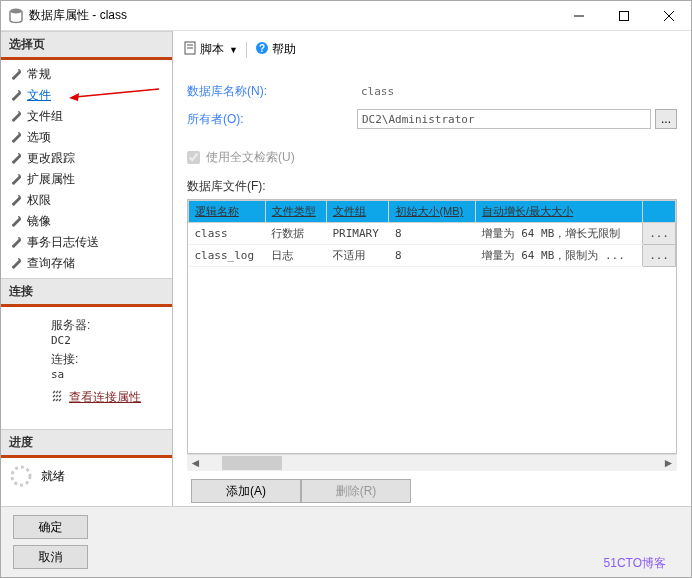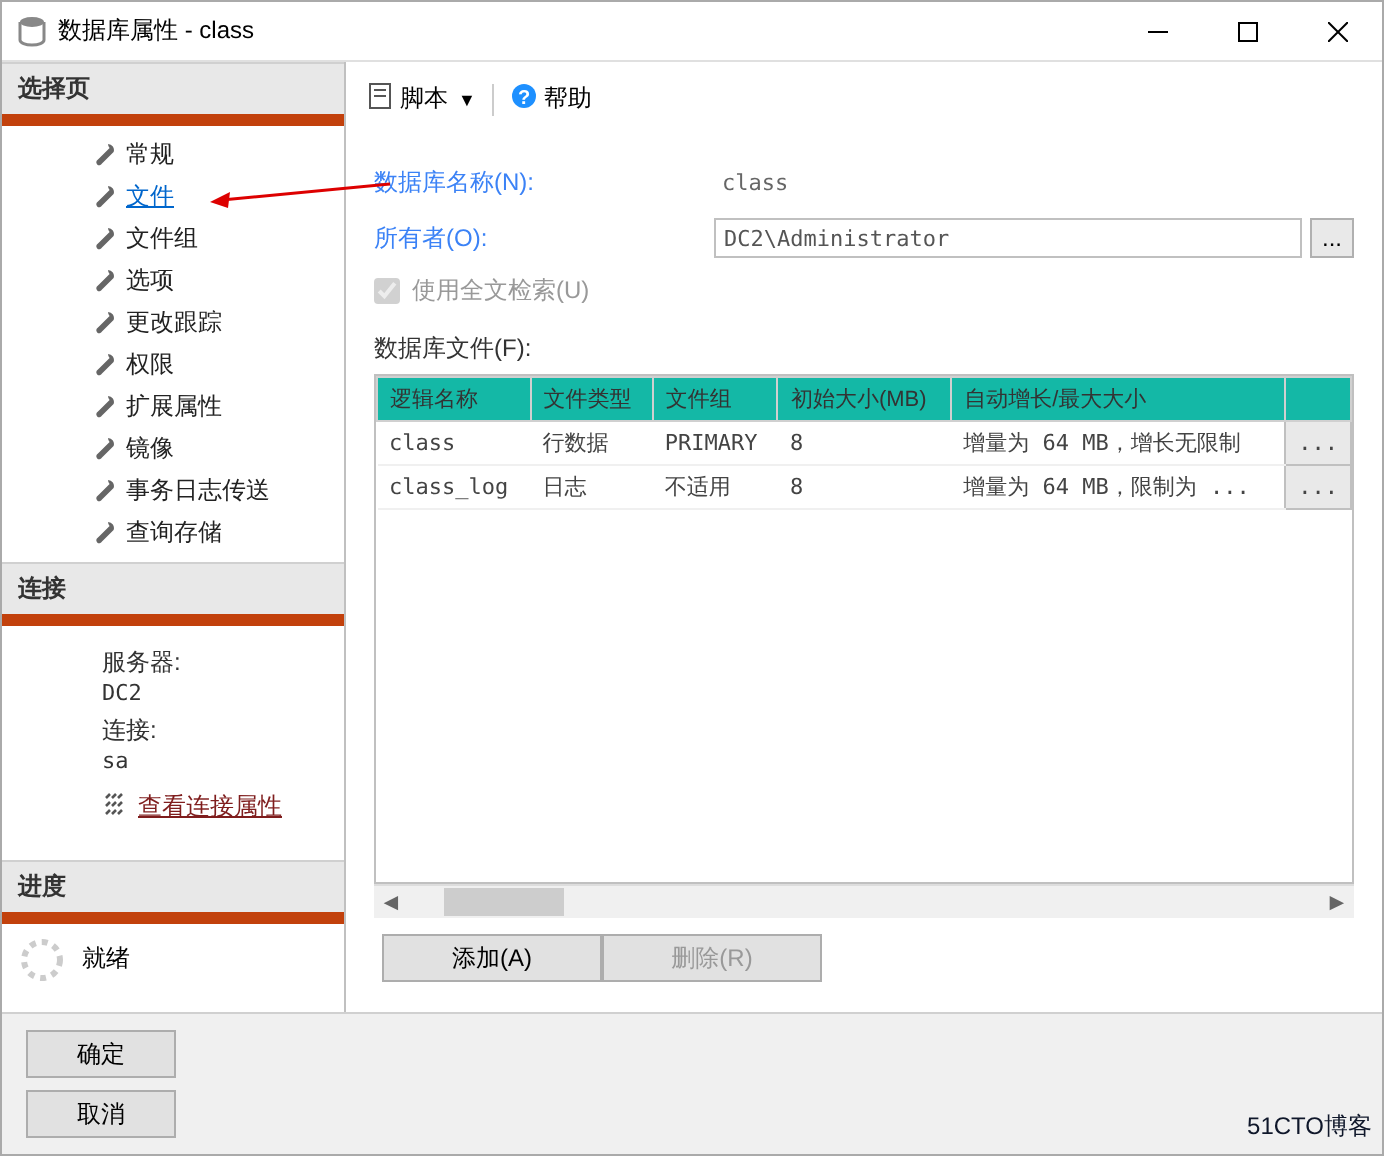--- a/index.html
+++ b/index.html
@@ -9,22 +9,22 @@
     
     .titlebar { height: 30px; display: flex; align-items: center; padding: 0 0 0 8px; background: #fff; border-bottom: 1px solid #e0e0e0; }
     .titlebar .db-icon { width: 14px; height: 16px; margin-right: 6px; }
     .titlebar .title-text { flex: 1; font-size: 12px; color: #000; }
     .titlebar .win-controls { display: flex; }
     .titlebar .win-btn { width: 45px; height: 29px; display: flex; align-items: center; justify-content: center; cursor: pointer; }
     
     .body-area { flex: 1; display: flex; min-height: 0; }
     
     .sidebar { width: 172px; border-right: 1px solid #c0c0c0; display: flex; flex-direction: column; background: #fff; }
-    .section-header { background: #e8e8e8; padding: 4px 8px; font-weight: bold; color: #333; border-bottom: 6px solid #c2410c; border-top: 1px solid #d0d0d0; }
-    .page-list { padding: 4px 0; margin-left: 36px; }
+    .section-header { background: #e8e8e8; padding: 4px 8px; font-weight: bold; color: #333; border-bottom: 3px solid #c2410c; border-top: 1px solid #d0d0d0; }
+    .page-list { padding: 4px 0; }
     .page-item { display: flex; align-items: center; padding: 2px 8px; gap: 5px; cursor: pointer; }
     .page-item .wrench { width: 13px; height: 13px; flex-shrink: 0; }
     .page-item .page-label { color: #222; }
     .page-item.selected .page-label { color: #0066cc; text-decoration: underline; }
     
     .arrow-annotation { position: absolute; width: 90px; height: 16px; margin-left: 60px; margin-top: -2px; }
     
     .spacer { flex: 1; }
     
     .conn-section { padding: 6px 8px; font-size: 12px; margin-left: 42px; }
@@ -41,42 +41,42 @@
     .toolbar .tb-item { display: flex; align-items: center; gap: 3px; cursor: pointer; }
     .toolbar .divider { width: 1px; height: 16px; background: #ccc; margin: 0 2px; }
     
     .form-area { padding: 14px 4px 6px 4px; }
     .form-row { display: flex; align-items: center; margin-bottom: 8px; }
     .form-label { width: 170px; color: #3b82f6; }
     .form-value { flex: 1; border: 1px solid #c0c0c0; padding: 2px 4px; height: 20px; background: #fff; display: flex; align-items: center; color: #555; font-family: "Consolas", monospace; font-size: 11px; }
     .form-value.readonly { border: none; background: transparent; color: #666; }
     .form-ellipsis { width: 22px; height: 20px; border: 1px solid #b0b0b0; background: #e9e9e9; margin-left: 4px; display: flex; align-items: center; justify-content: center; cursor: pointer; }
     
-    .checkbox-row { display: flex; align-items: center; margin: 8px 0 12px 0; color: #999; }
+    .checkbox-row { display: flex; align-items: center; margin: 20px 0 12px 0; color: #999; }
     .checkbox-row input { margin-right: 6px; }
     
     .files-label { margin-bottom: 4px; color: #333; }
     
     .grid-wrap { border: 1px solid #c0c0c0; height: 255px; overflow: auto; background: #fff; position: relative; }
     .grid { width: 100%; border-collapse: collapse; font-size: 11px; font-family: "Consolas", "SimSun", monospace; }
-    .grid th { background: #14b8a6; border: 1px solid #d0d0d0; padding: 3px 6px; text-align: left; font-weight: normal; color: #333; font-family: "Microsoft YaHei", sans-serif; }
+    .grid th { background: #0ea5e9; border: 1px solid #d0d0d0; padding: 3px 6px; text-align: left; font-weight: normal; color: #333; font-family: "Microsoft YaHei", sans-serif; text-decoration: underline; }
     .grid td { border-bottom: 1px solid #f0f0f0; padding: 3px 6px; color: #444; white-space: nowrap; }
     .grid td.btn-cell { width: 20px; background: #e9e9e9; border: 1px solid #c0c0c0; text-align: center; cursor: pointer; }
     
     .scrollbar-bottom { height: 17px; background: #f0f0f0; border-top: 1px solid #ddd; display: flex; align-items: center; }
     .scrollbar-bottom .thumb { width: 60px; height: 14px; background: #cdcdcd; margin-left: 18px; }
     .scrollbar-bottom .arrow { width: 17px; text-align: center; color: #666; }
     
     .action-row { display: flex; justify-content: flex-start; padding: 8px 4px; }
     .action-row .btn { width: 110px; height: 24px; border: 1px solid #adadad; background: #e1e1e1; cursor: pointer; font-size: 12px; }
     .action-row .btn:disabled { color: #999; }
     
     .footer { border-top: 1px solid #d0d0d0; padding: 8px 12px; display: flex; justify-content: flex-end; gap: 6px; background: #f0f0f0; flex-direction: column; }
     .footer .btn { width: 75px; height: 24px; border: 1px solid #adadad; background: #e1e1e1; cursor: pointer; font-size: 12px; }
-    .watermark { position:absolute; right:6px; bottom:6px; color:#0f172a; font-size:12px; pointer-events:none; }
+    .watermark { position:absolute; right:26px; bottom:6px; color:#8b5cf6; font-size:12px; pointer-events:none; }
   </style>
 </head>
 <body>
 
 <div class="window">
   <div class="titlebar">
     <span class="db-icon">
       <svg viewBox="0 0 14 16">
           <ellipse cx="7" cy="3" rx="6" ry="2.5" fill="#888"></ellipse>
           <path d="M1 3v9c0 1.4 2.7 2.5 6 2.5s6-1.1 6-2.5V3" fill="none" stroke="#888" stroke-width="1.5"></path>
@@ -138,27 +138,27 @@
         <div class="page-item">
           <span class="wrench"><svg viewBox="0 0 13 13">
                 <path d="M9 1a3 3 0 0 1 2.8 4L6 10.8a1.5 1.5 0 1 1-2-2L9.8 3A3 3 0 0 1 9 1z" fill="#666"></path>
               </svg></span>
           <span class="page-label">更改跟踪</span>
         </div>
         <div class="page-item">
           <span class="wrench"><svg viewBox="0 0 13 13">
                 <path d="M9 1a3 3 0 0 1 2.8 4L6 10.8a1.5 1.5 0 1 1-2-2L9.8 3A3 3 0 0 1 9 1z" fill="#666"></path>
               </svg></span>
+          <span class="page-label">扩展属性</span>
+        </div>
+        <div class="page-item">
+          <span class="wrench"><svg viewBox="0 0 13 13">
+                <path d="M9 1a3 3 0 0 1 2.8 4L6 10.8a1.5 1.5 0 1 1-2-2L9.8 3A3 3 0 0 1 9 1z" fill="#666"></path>
+              </svg></span>
           <span class="page-label">权限</span>
-        </div>
-        <div class="page-item">
-          <span class="wrench"><svg viewBox="0 0 13 13">
-                <path d="M9 1a3 3 0 0 1 2.8 4L6 10.8a1.5 1.5 0 1 1-2-2L9.8 3A3 3 0 0 1 9 1z" fill="#666"></path>
-              </svg></span>
-          <span class="page-label">扩展属性</span>
         </div>
         <div class="page-item">
           <span class="wrench"><svg viewBox="0 0 13 13">
                 <path d="M9 1a3 3 0 0 1 2.8 4L6 10.8a1.5 1.5 0 1 1-2-2L9.8 3A3 3 0 0 1 9 1z" fill="#666"></path>
               </svg></span>
           <span class="page-label">镜像</span>
         </div>
         <div class="page-item">
           <span class="wrench"><svg viewBox="0 0 13 13">
                 <path d="M9 1a3 3 0 0 1 2.8 4L6 10.8a1.5 1.5 0 1 1-2-2L9.8 3A3 3 0 0 1 9 1z" fill="#666"></path>

